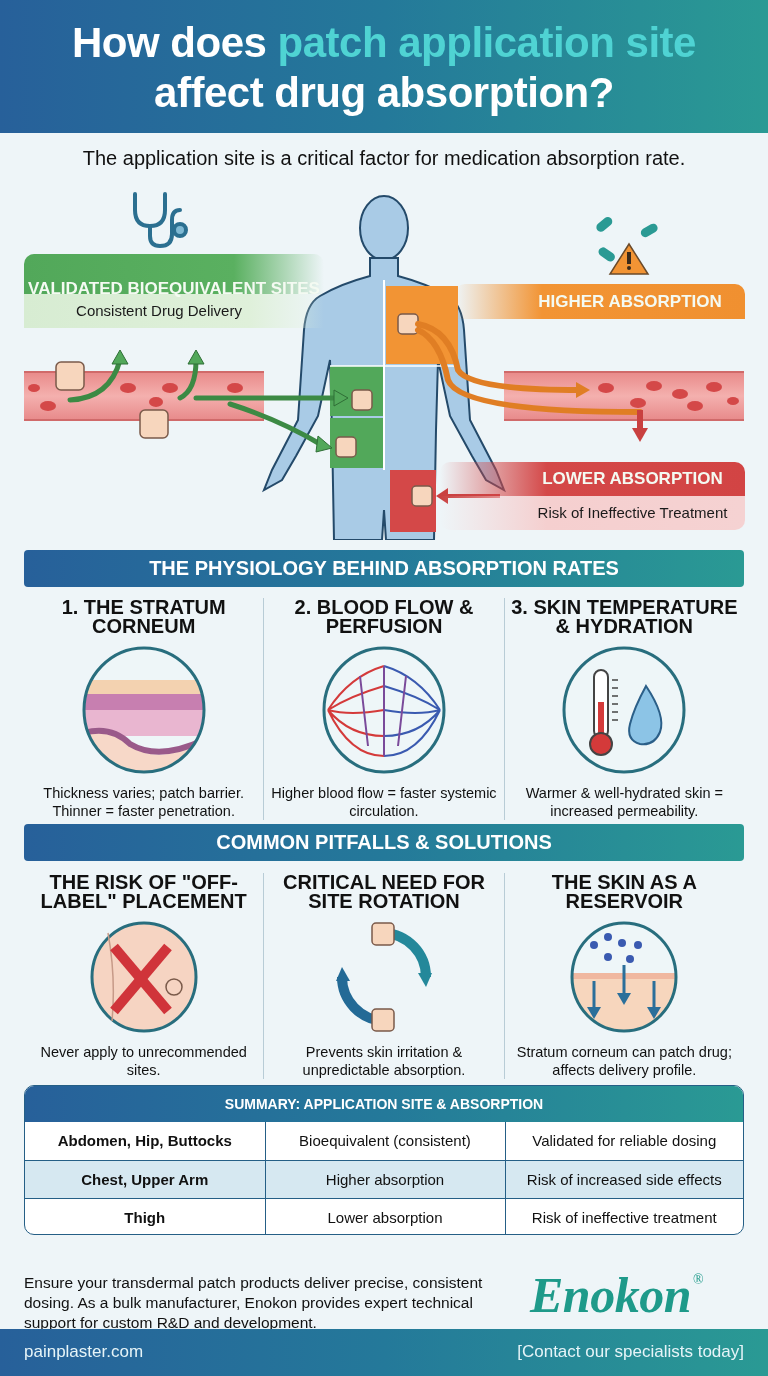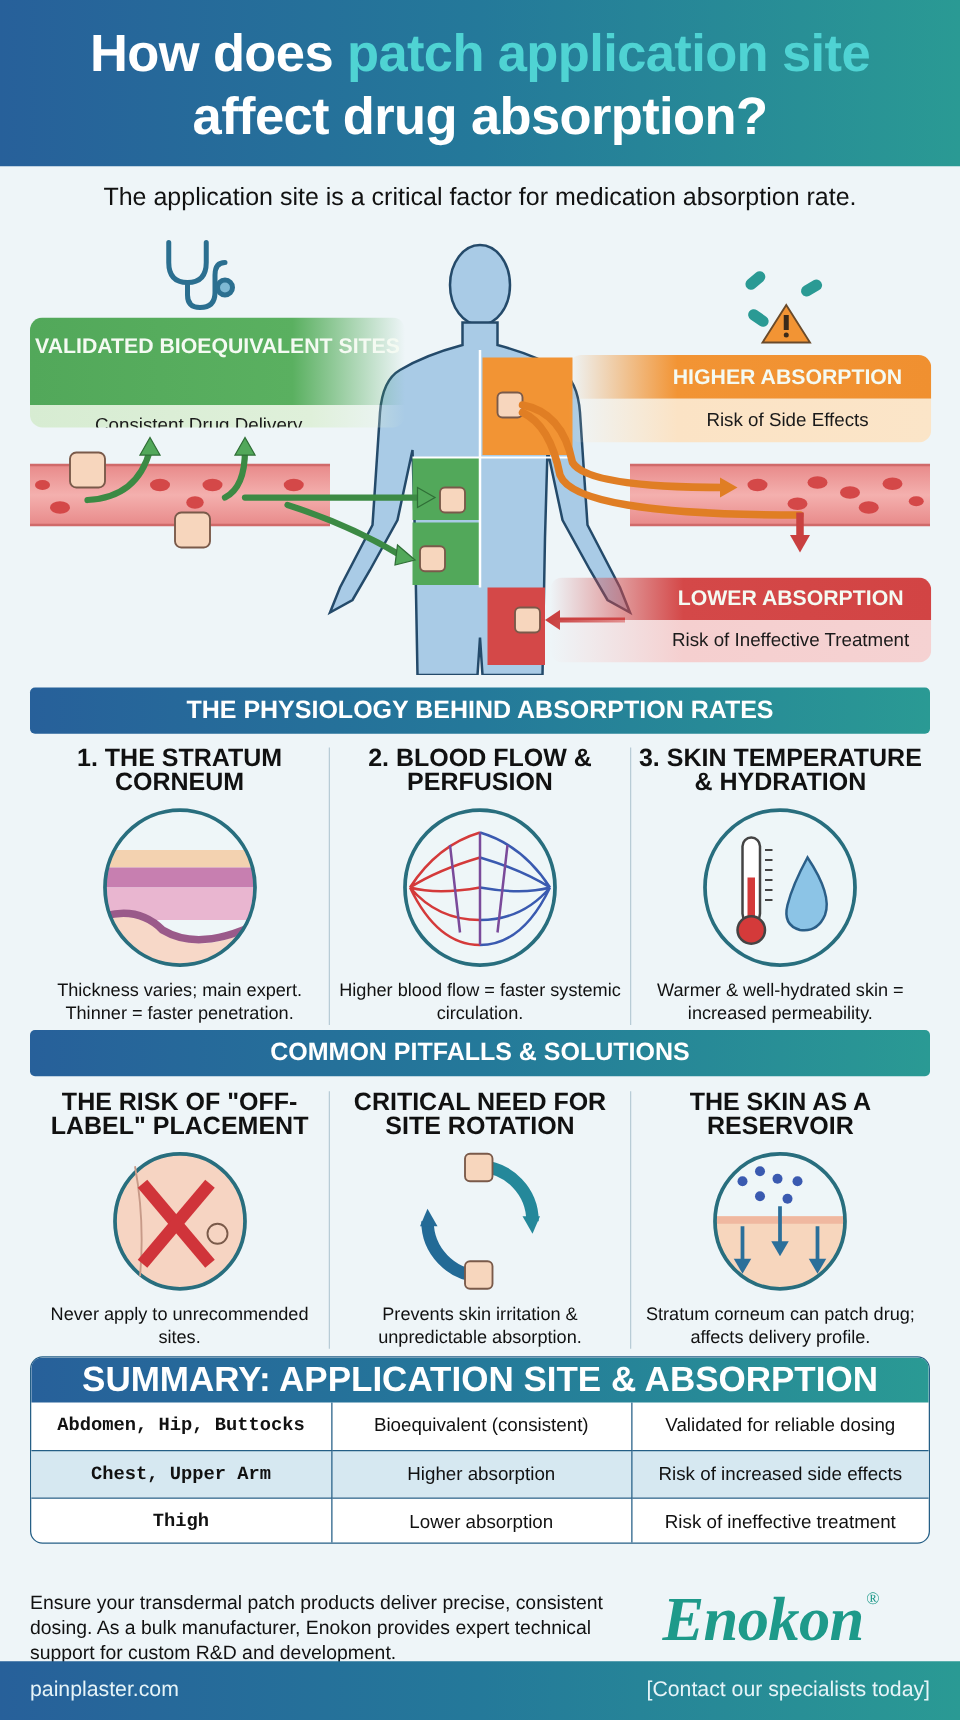--- a/index.html
+++ b/index.html
@@ -23,21 +23,21 @@
   .subtitle {
     position: absolute; top: 147px; left: 0; width: 768px; text-align: center;
     font-size: 20px; color: #111;
   }
   
   .hero { position: absolute; top: 180px; left: 0; width: 768px; height: 360px; }
   .label-box { position: absolute; border-radius: 10px; overflow: hidden; }
   .label-box .top { color: #f4faf2; font-weight: bold; font-size: 17px; text-align: center; line-height: 22px; }
   .label-box .bot { font-size: 15px; color: #1a1a1a; text-align: center; }
   .lb-green { left: 24px; top: 74px; width: 300px; height: 88px; }
-  .lb-green .top { background: linear-gradient(90deg, #52a85a 0%, #5ab060 70%, rgba(90,176,96,0) 100%); height: 70px; padding-top: 12px; }
+  .lb-green .top { background: linear-gradient(90deg, #52a85a 0%, #5ab060 70%, rgba(90,176,96,0) 100%); height: 40px; padding-top: 24px; }
   .lb-green .bot { background: linear-gradient(90deg, #d7ecd2 0%, #dff0da 75%, rgba(223,240,218,0) 100%); height: 34px; line-height: 34px; padding-right: 30px;}
   .lb-orange { left: 455px; top: 104px; width: 290px; height: 70px; }
   .lb-orange .top { background: linear-gradient(90deg, rgba(242,148,52,0) 0%, #f29434 30%, #f09030 100%); height: 35px; line-height: 35px; padding-left: 60px; }
   .lb-orange .bot { background: linear-gradient(90deg, rgba(252,228,200,0) 0%, #fbe3c5 30%, #fbe5c8 100%); height: 35px; line-height: 35px; padding-left: 60px; }
   .lb-red { left: 440px; top: 282px; width: 305px; height: 68px; }
   .lb-red .top { background: linear-gradient(90deg, rgba(213,70,70,0) 0%, #d44848 35%, #d24444 100%); height: 34px; line-height: 34px; padding-left: 80px; }
   .lb-red .bot { background: linear-gradient(90deg, rgba(246,205,205,0) 0%, #f5cfcf 35%, #f5d2d2 100%); height: 34px; line-height: 34px; padding-left: 80px; }
 
   .section-bar {
     position: absolute; left: 24px; width: 720px; height: 37px; border-radius: 4px;
@@ -49,28 +49,28 @@
   .col + .col { border-left: 1px solid #b8ccd6; }
   .col h3 { font-size: 20px; font-weight: bold; line-height: 19px; color: #111; margin-bottom: 10px; height: 38px; }
   .col .icon-wrap { width: 128px; height: 128px; margin: 0 auto; }
   .col p { font-size: 14.5px; line-height: 18px; color: #111; margin-top: 10px; }
 
   .summary {
     position: absolute; left: 24px; top: 1085px; width: 720px; height: 150px;
     border: 1.5px solid #255f86; border-radius: 10px; overflow: hidden; background: #fff;
   }
   .summary .title {
-    height: 36px; line-height: 36px; text-align: center; color: #fff; font-weight: bold; font-size: 28px;
+    height: 36px; line-height: 36px; text-align: center; color: #fff; font-weight: bold; font-size: 14px;
     background: linear-gradient(90deg, #27609a 0%, #24799a 50%, #2a9a94 100%);
   }
   .summary table { width: 100%; border-collapse: collapse; font-size: 15px; }
   .summary td { height: 38px; text-align: center; border-right: 1px solid #255f86; border-bottom: 1px solid #255f86; color: #111; }
   .summary td:last-child { border-right: none; }
   .summary tr:last-child td { border-bottom: none; }
-  .summary td:first-child { font-weight: bold; width: 240px; font-family: Liberation Mono, monospace; }
+  .summary td:first-child { font-weight: bold; width: 240px; }
   .summary td:nth-child(2) { width: 240px; }
   .summary tr.alt td { background: #d6e8f1; }
 
   .footer-text {
     position: absolute; left: 24px; top: 1250px; width: 480px; font-size: 15.5px; line-height: 20px; color: #111; margin-top: 23px;
   }
   .brand {
     position: absolute; left: 530px; top: 1266px; font-family: "Liberation Serif", "DejaVu Serif", serif;
     font-style: italic; font-weight: bold; font-size: 50px; color: #1e9a8a; letter-spacing: -0.5px;
   }
@@ -194,21 +194,20 @@
     <path d="M500 316 L440 316" stroke="#c94040" stroke-width="4"></path>
     <path d="M436 316 L448 308 L448 324 Z" fill="#c94040"></path>
   </svg>
 
   <div class="label-box lb-green">
     <div class="top">VALIDATED BIOEQUIVALENT SITES</div>
     <div class="bot">Consistent Drug Delivery</div>
   </div>
   <div class="label-box lb-orange">
     <div class="top">HIGHER ABSORPTION</div>
-    <div class="bot">Risk of Side Effects</div>
   </div>
   <div class="label-box lb-red">
     <div class="top">LOWER ABSORPTION</div>
     <div class="bot">Risk of Ineffective Treatment</div>
   </div>
 </div>
 
 <div class="section-bar" style="top:550px">THE PHYSIOLOGY BEHIND ABSORPTION RATES</div>
 <div class="cols" style="top:598px">
   <div class="col">
@@ -224,21 +223,21 @@
           <rect width="128" height="128" fill="#eef6f8"></rect>
           <rect y="34" width="128" height="14" fill="#f3d2b0"></rect>
           <rect y="48" width="128" height="16" fill="#c77fb0"></rect>
           <rect y="64" width="128" height="26" fill="#e9b6d0"></rect>
           <path d="M0 90 Q30 80 50 100 Q80 120 128 94 L128 128 L0 128 Z" fill="#f7d8c8"></path>
           <path d="M0 88 Q30 78 50 98 Q80 116 128 92" stroke="#9a5a8a" stroke-width="6" fill="none"></path>
         </g>
         <ellipse cx="64" cy="64" rx="60" ry="62" fill="none" stroke="#286e7e" stroke-width="3"></ellipse>
       </svg>
     </div>
-    <p>Thickness varies; main expert. Thinner = faster penetration.</p>
+    <p>Thickness varies; patch barrier. Thinner = faster penetration.</p>
   </div>
   <div class="col">
     <h3>2. BLOOD FLOW &amp; PERFUSION</h3>
     <div class="icon-wrap">
       <svg width="128" height="128" viewBox="0 0 128 128">
         <ellipse cx="64" cy="64" rx="60" ry="62" fill="#eef6f8" stroke="#286e7e" stroke-width="3"></ellipse>
         <g fill="none" stroke-width="2">
           <path d="M8 64 Q30 30 64 20 M8 64 Q30 50 64 40 M8 64 Q30 70 64 64 M8 64 Q30 90 64 90 M8 64 Q30 110 64 110" stroke="#d43a3a"></path>
           <path d="M120 64 Q98 30 64 20 M120 64 Q98 50 64 40 M120 64 Q98 70 64 64 M120 64 Q98 90 64 90 M120 64 Q98 110 64 110" stroke="#3a5ab0"></path>
           <path d="M40 30 L48 100 M64 20 L64 110 M86 30 L78 100" stroke="#7a4a9a"></path>

